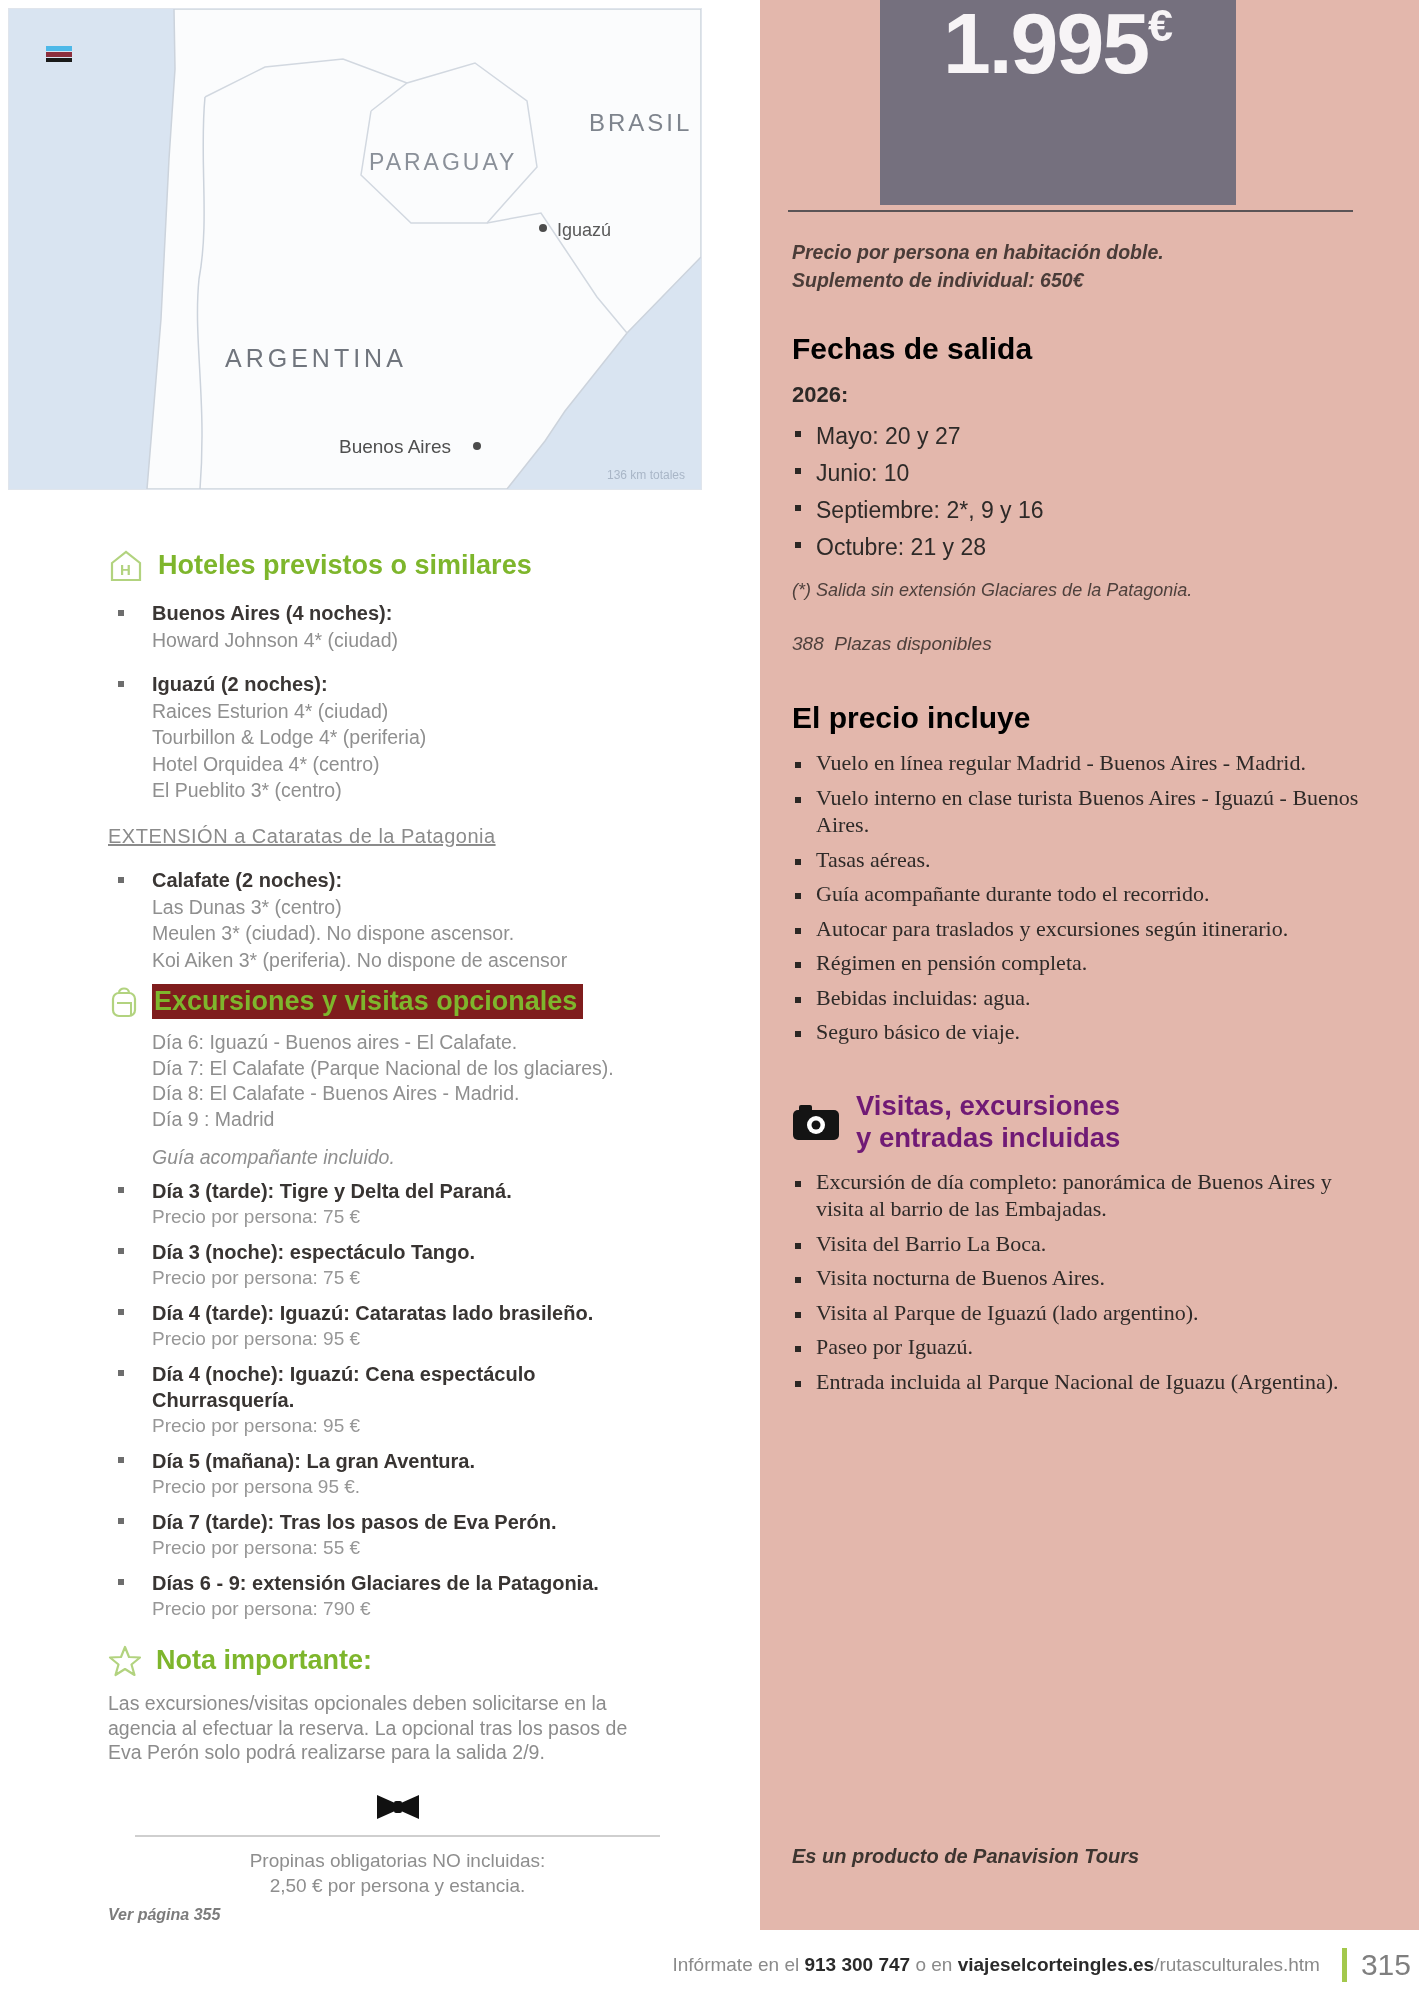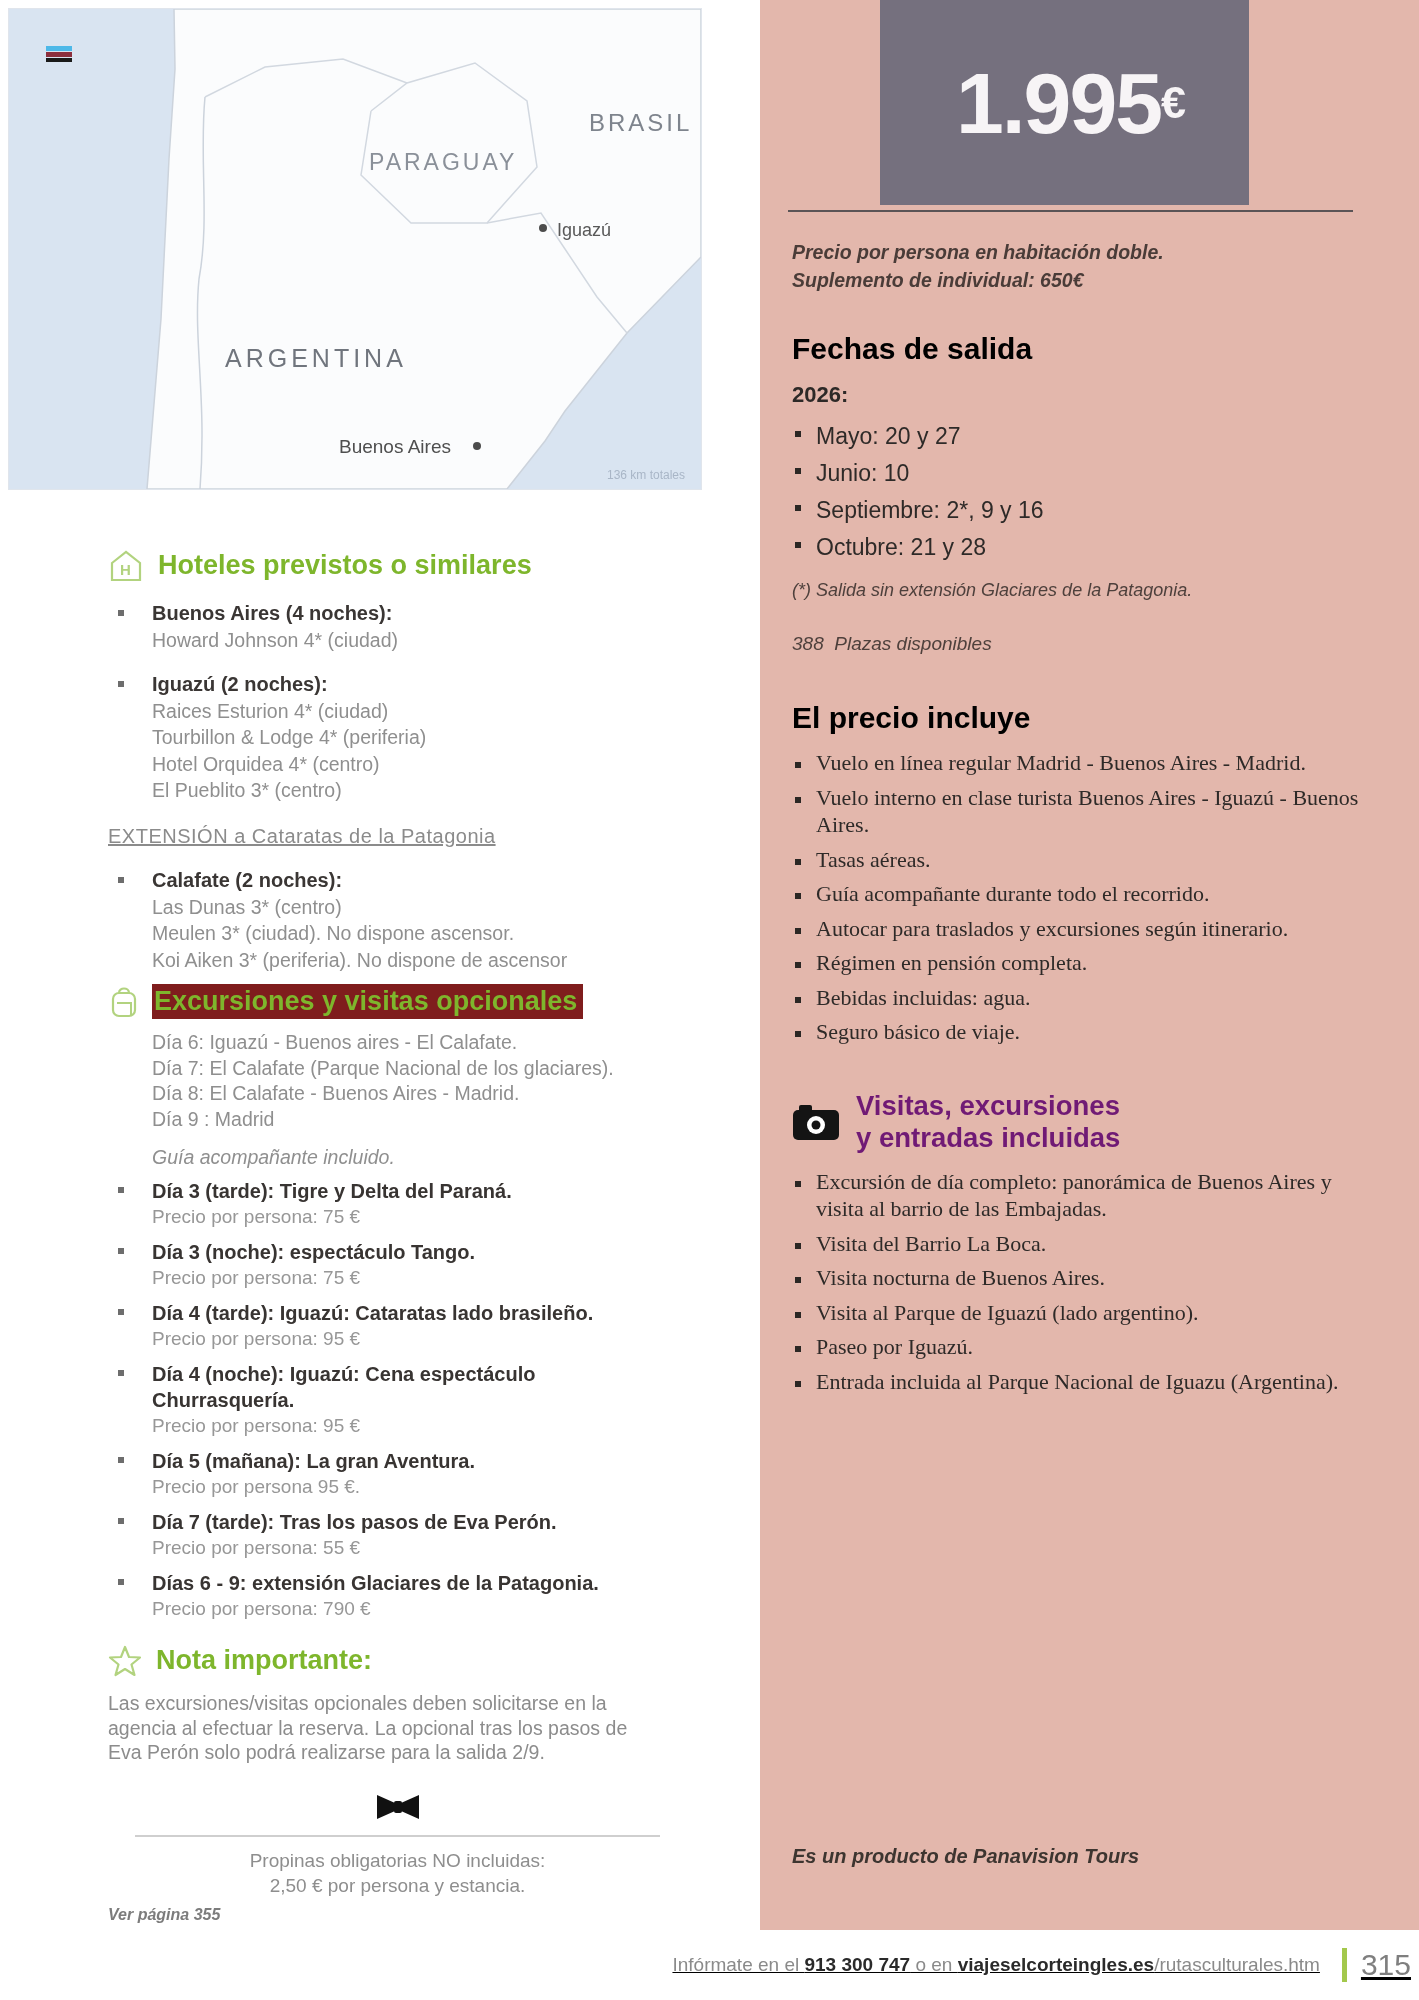--- a/index.html
+++ b/index.html
@@ -33,21 +33,21 @@
   .itin-line{color:#8f8f8f;font-size:19.5px;line-height:25.5px;}
   .guide-note{padding-left:44px;margin-top:14px;color:#8f8f8f;font-size:19.5px;font-style:italic;}
   .nota-text{margin-top:13px;color:#8c8c8c;font-size:19.5px;line-height:24.5px;width:520px;}
   .prop-block{position:absolute;left:135px;top:1793px;width:525px;text-align:center;}
   .bow{display:block;margin:0 auto 14px auto;}
   .prop-rule{border-top:2px solid #cfcfcf;padding-top:11px;}
   .prop-line{color:#8e8e8e;font-size:19px;line-height:25px;}
   .ver-pagina{position:absolute;left:108px;top:1906px;color:#7c7c7c;font-size:16px;font-style:italic;font-weight:bold;}
   
   .pink-col{position:absolute;left:760px;top:0;width:659px;height:1930px;background:#e3b7ac;}
-  .price-box{position:absolute;left:120px;top:0;width:356px;height:205px;background:#75707e;display:flex;align-items:center;justify-content:center;padding-left:13px;}
+  .price-box{position:absolute;left:120px;top:0;width:356px;height:205px;background:#75707e;display:flex;justify-content:center;}
   .price-big{color:#f7f4f6;font-weight:bold;font-size:86px;letter-spacing:-2px;line-height:1;}
   .price-eur{color:#f7f4f6;font-weight:bold;font-size:45px;}
   .price-rule{position:absolute;left:28px;right:66px;top:210px;border-top:2px solid#5b5456;}
   .pink-inner{position:absolute;left:32px;right:44px;top:0;}
   .price-note{margin-top:238px;color:#4a3c38;font-size:19.5px;line-height:28px;font-style:italic;font-weight:600;}
   .rc-title{color:#000000;font-weight:bold;font-size:30px;margin-top:0;}
   .t-fechas{margin-top:38px;}
   .t-precio{margin-top:46px;}
   .year-line{margin-top:16px;font-weight:bold;font-size:22px;color:#2d2927;}
   ul.rc-list{list-style:none;margin:10px 0 0 0;padding:0;}
@@ -55,21 +55,21 @@
   ul.rc-list li::before{content:'';position:absolute;left:3px;top:13px;width:6px;height:6px;background:#2b2724;}
   ul.fechas-list li{font-size:23px;line-height:37px;}
   ul.incl-list{margin-top:14px;}
   ul.incl-list li{font-size:22px;line-height:27.5px;margin-bottom:7px;font-family:Liberation Serif, serif;}
   .footnote{margin-top:14px;color:#4e403c;font-size:18px;font-style:italic;}
   .plazas{margin-top:32px;color:#4e403c;font-size:19px;font-style:italic;white-space:pre;}
   .visitas-head{display:flex;gap:16px;margin-top:44px;align-items:center;}
   .visitas-title{color:#701a75;font-weight:bold;font-size:27.5px;line-height:32px;}
   .producto{position:absolute;left:32px;top:1845px;color:#3d3530;font-size:20px;font-style:italic;font-weight:600;}
   
-  .footer{position:absolute;left:0;right:8px;top:1948px;display:flex;justify-content:flex-end;align-items:center;text-decoration:underline;}
+  .footer{position:absolute;left:0;right:8px;top:1948px;display:flex;justify-content:flex-end;align-items:center;}
   .footer-text{font-size:19px;color:#8a8a8a;}
   .footer-text b{color:#2a2a2a;}
   .footer-bar{width:5px;height:34px;background:#a3c84c;margin:0 14px 0 22px;}
   .page-num{font-size:30px;color:#7f7f7f;}
   svg{display:block;}
 </style>
 </head>
 <body>
 
 <div class="map-wrap">

